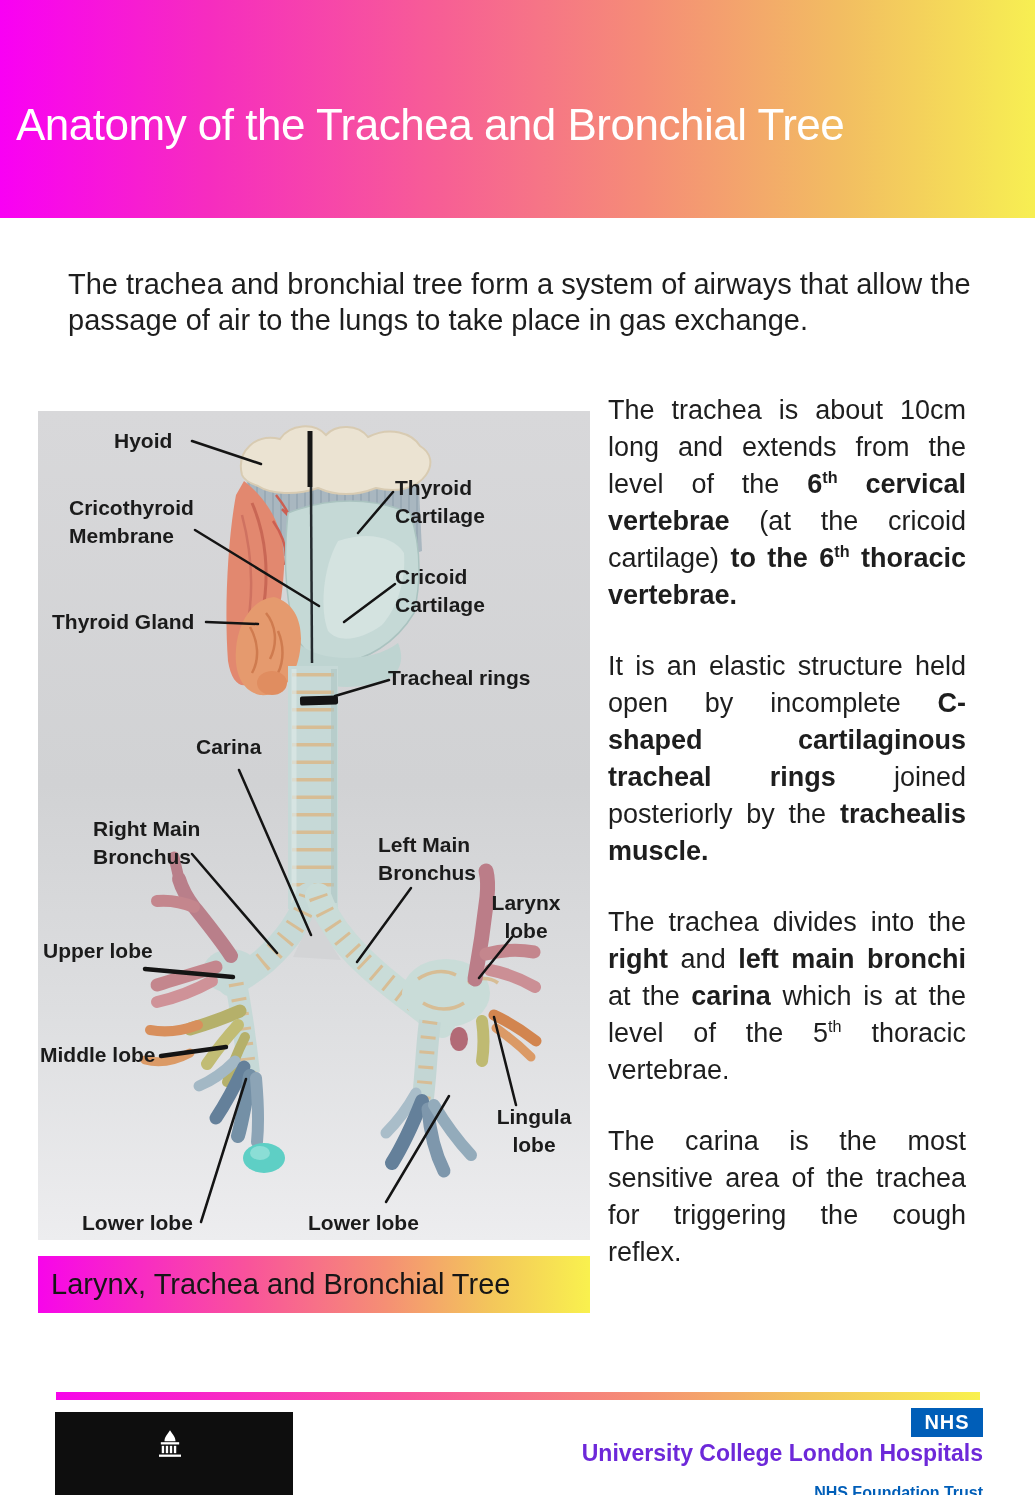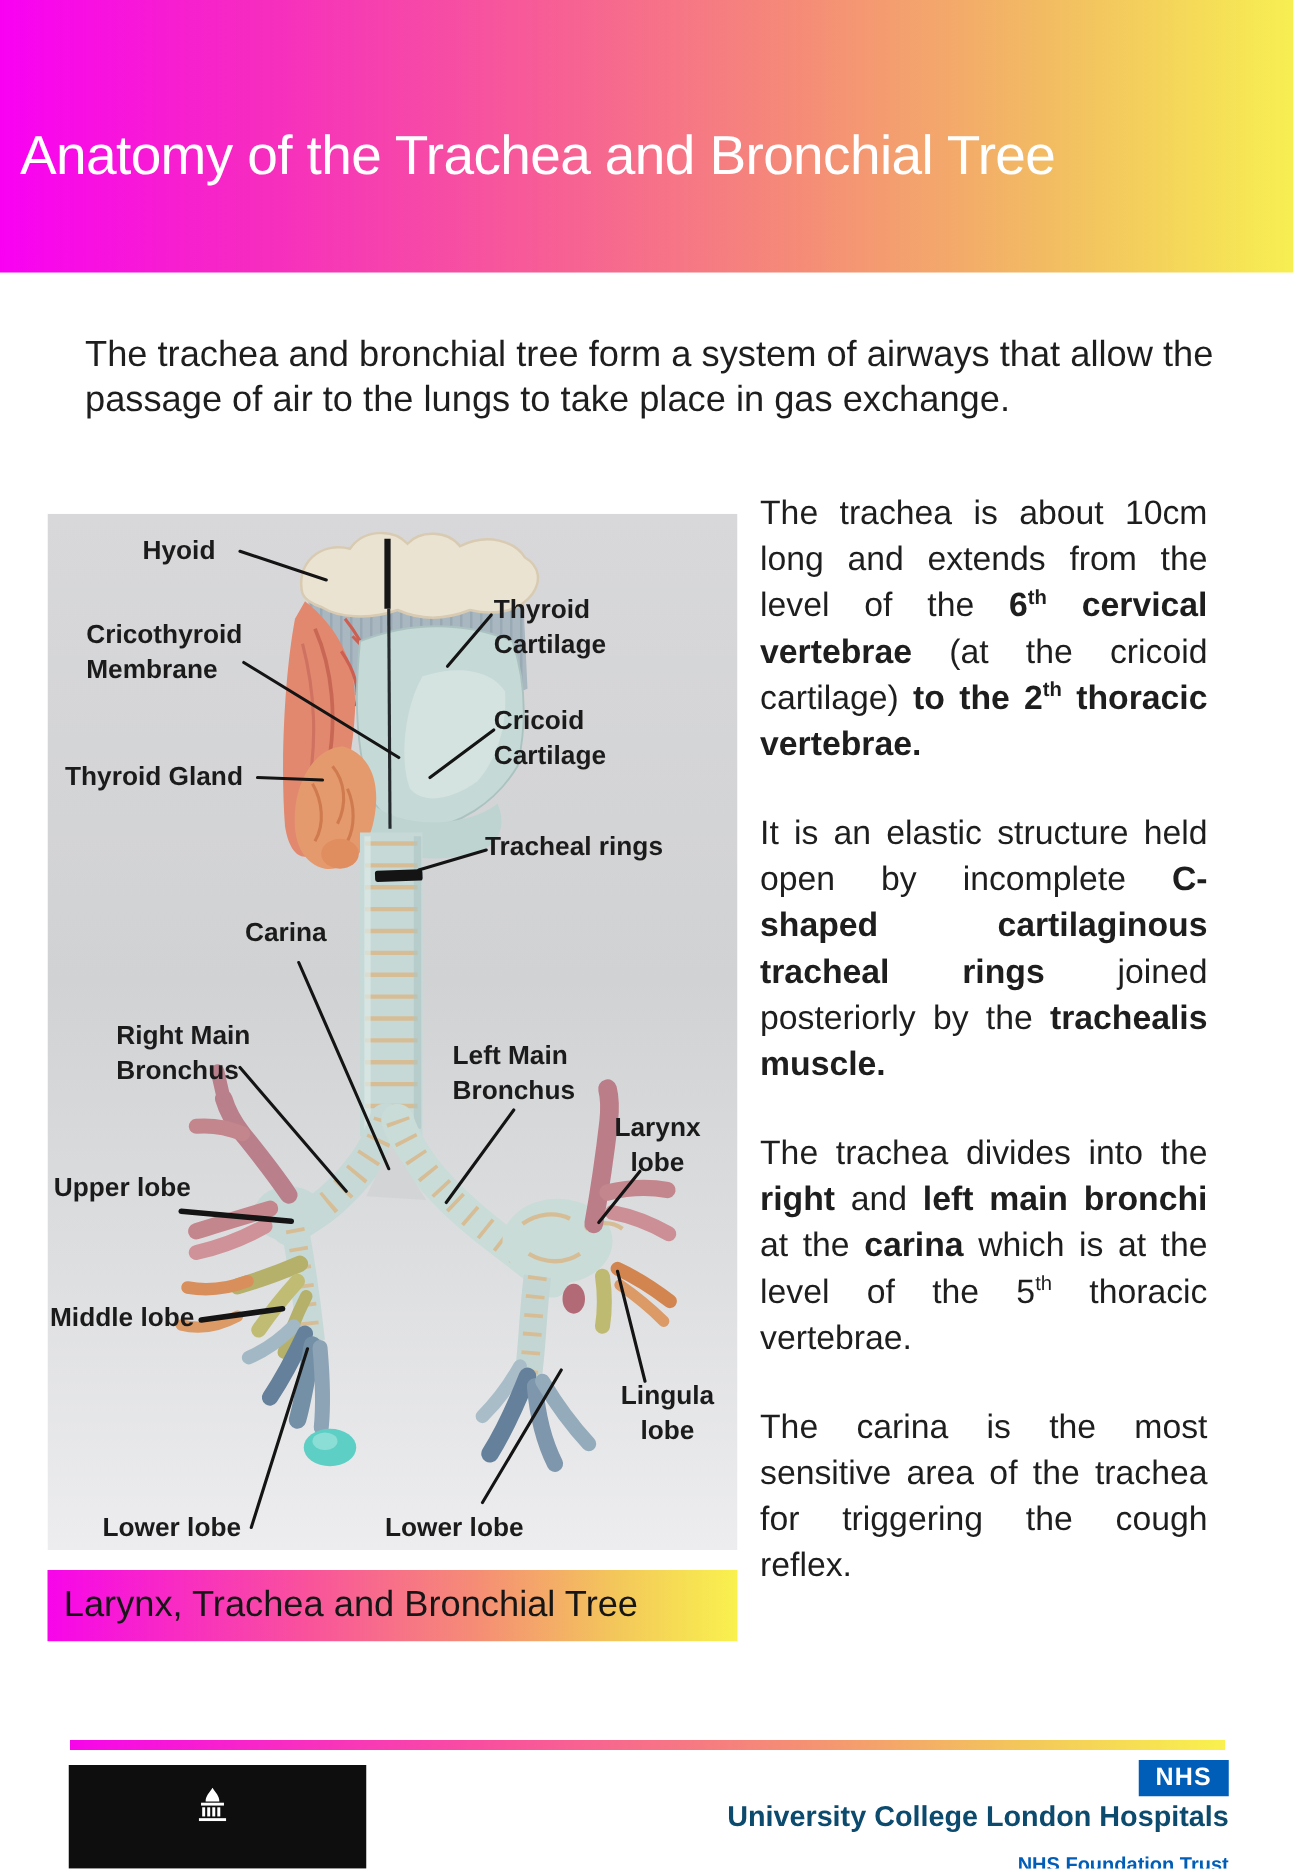--- a/index.html
+++ b/index.html
@@ -31,21 +31,21 @@
   
   .fline{position:absolute;left:56px;top:1392px;width:924px;height:8px;
          background:linear-gradient(90deg,#f705ea 0%,#f9539b 38%,#f58f74 63%,#f3c65b 82%,#f9f14e 100%);}
   .ucl{position:absolute;left:55px;top:1412px;width:238px;height:83px;background:#0e0e0e;
        display:flex;align-items:center;justify-content:center;}
   .ucl .letters{font-size:62px;font-weight:bold;letter-spacing:-2px;color:#ffffff;line-height:1;}
   .ucl .portico{width:22px;height:28px;margin-right:8px;transform:translateY(-10px);}
   .nhs{position:absolute;right:52px;top:1408px;text-align:right;}
   .nhs-box{display:inline-block;background:#005EB8;color:#fff;width:72px;height:29px;line-height:29px;
            text-align:center;font-size:20px;font-weight:bold;letter-spacing:1px;}
-  .nhs-org{font-size:23px;font-weight:bold;color:#0c4a6e;margin-top:3px;}
+  .nhs-org{font-size:23px;font-weight:bold;color:#6d28d9;margin-top:3px;}
   .nhs-trust{font-size:16px;font-weight:bold;color:#005EB8;margin-top:17px;}
 </style>
 </head>
 <body>
 
 <div class="page">
 
   <div class="hdr">
     <h1>Anatomy of the Trachea and Bronchial Tree</h1>
   </div>
@@ -200,21 +200,21 @@
 
     </div>
     <div class="flabel" style="left:158px;top:322px">
       <span class="lbl-line">Carina</span>
 
     </div>
     <div class="flabel" style="left:55px;top:404px">
       <span class="lbl-line">Right Main</span>
       <span class="lbl-line">Bronchus</span>
     </div>
-    <div class="flabel" style="left:324px;top:420px">
+    <div class="flabel" style="left:340px;top:420px">
       <span class="lbl-line">Left Main</span>
       <span class="lbl-line">Bronchus</span>
     </div>
     <div class="flabel" style="left:5px;top:526px">
       <span class="lbl-line">Upper lobe</span>
 
     </div>
     <div class="flabel center" style="left:452px;top:478px;width:72px">
       <span class="lbl-line">Larynx</span>
       <span class="lbl-line">lobe</span>
@@ -233,21 +233,21 @@
     </div>
     <div class="flabel center" style="left:456px;top:692px;width:80px">
       <span class="lbl-line">Lingula</span>
       <span class="lbl-line">lobe</span>
     </div>
   </div>
 
   <div class="caption">Larynx, Trachea and Bronchial Tree</div>
 
   <div class="article">
-    <p class="para"><span>The trachea is about 10cm long and extends from the level of the </span><span class="b">6</span><sup class="b">th</sup><span class="b"> cervical vertebrae</span><span> (at the cricoid cartilage) </span><span class="b">to the 2</span><sup class="b">th</sup><span class="b"> thoracic vertebrae.</span></p>
+    <p class="para"><span>The trachea is about 10cm long and extends from the level of the </span><span class="b">6</span><sup class="b">th</sup><span class="b"> cervical vertebrae</span><span> (at the cricoid cartilage) </span><span class="b">to the 6</span><sup class="b">th</sup><span class="b"> thoracic vertebrae.</span></p>
     <p class="para"><span>It is an elastic structure held open by incomplete </span><span class="b">C-shaped cartilaginous tracheal rings</span><span> joined posteriorly by the </span><span class="b">trachealis muscle.</span></p>
     <p class="para"><span>The trachea divides into the </span><span class="b">right</span><span> and </span><span class="b">left main bronchi</span><span> at the </span><span class="b">carina</span><span> which is at the level of the 5</span><sup>th</sup><span> thoracic vertebrae.</span></p>
     <p class="para"><span>The carina is the most sensitive area of the trachea for triggering the cough reflex.</span></p>
   </div>
 
   <div class="fline"></div>
 
   <div class="ucl">
     <svg class="portico" viewBox="0 0 24 30">
       <g fill="#ffffff">

